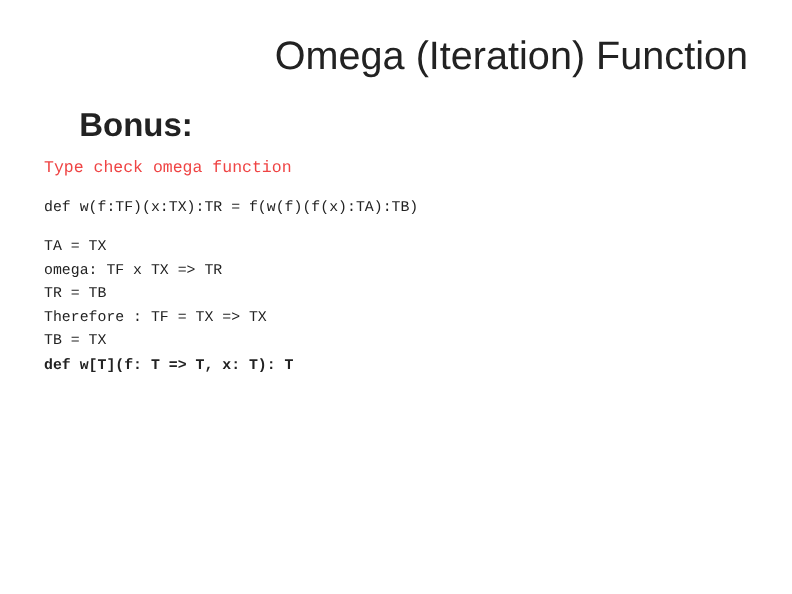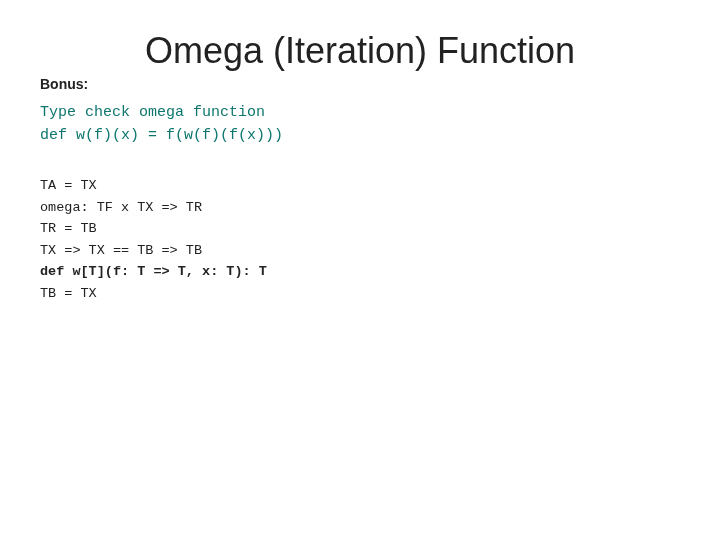--- a/index.html
+++ b/index.html
@@ -14,35 +14,36 @@
       font-family: Arial, sans-serif;
       overflow: hidden;
     }
     .container {
       padding: 30px 40px 30px 40px;
     }
     .title {
       font-size: 36px;
       font-weight: normal;
       color: #222;
-      text-align: center;
-      margin-bottom: 4px;
+      text-align: right;
+      margin-bottom: 26px;
       font-family: Arial, sans-serif;
     }
     .bonus-label {
-      font-size: 14px;
+      font-size: 30px;
       font-weight: bold;
       color: #222;
       margin-bottom: 10px;
       font-family: Arial, sans-serif;
+      margin-left: 32px;
     }
     .code-block {
       font-family: 'Courier New', Courier, monospace;
       font-size: 15px;
-      color: #0f766e;
+      color: #ef4444;
       line-height: 1.5;
       white-space: pre;
     }
     .code-block-sm {
       font-family: 'Courier New', Courier, monospace;
       font-size: 13.5px;
       color: #222;
       line-height: 1.6;
       white-space: pre;
     }
@@ -56,27 +57,27 @@
 </head>
 <body>
 
 <div class="container">
 
   <h1 class="title">Omega (Iteration) Function</h1>
 
   <div class="bonus-label">Bonus:</div>
 
   <div class="code-block">Type check omega function</div>
-  <div class="code-block">def w(f)(x) = f(w(f)(f(x)))</div>
 
   <div class="spacer"></div>
 
+  <div class="code-block-sm">def w(f:TF)(x:TX):TR = f(w(f)(f(x):TA):TB)</div>
 
   <div class="spacer"></div>
 
   <div class="code-block-sm">TA = TX</div>
   <div class="code-block-sm">omega: TF x TX =&gt; TR</div>
   <div class="code-block-sm">TR = TB</div>
-  <div class="code-block-sm">TX =&gt; TX == TB =&gt; TB</div>
+  <div class="code-block-sm">Therefore : TF = TX =&gt; TX</div>
+  <div class="code-block-sm">TB = TX</div>
   <div class="code-block-sm bold-line">def w[T](f: T =&gt; T, x: T): T</div>
-  <div class="code-block-sm">TB = TX</div>
 
 </div>
 
 </body></html>

